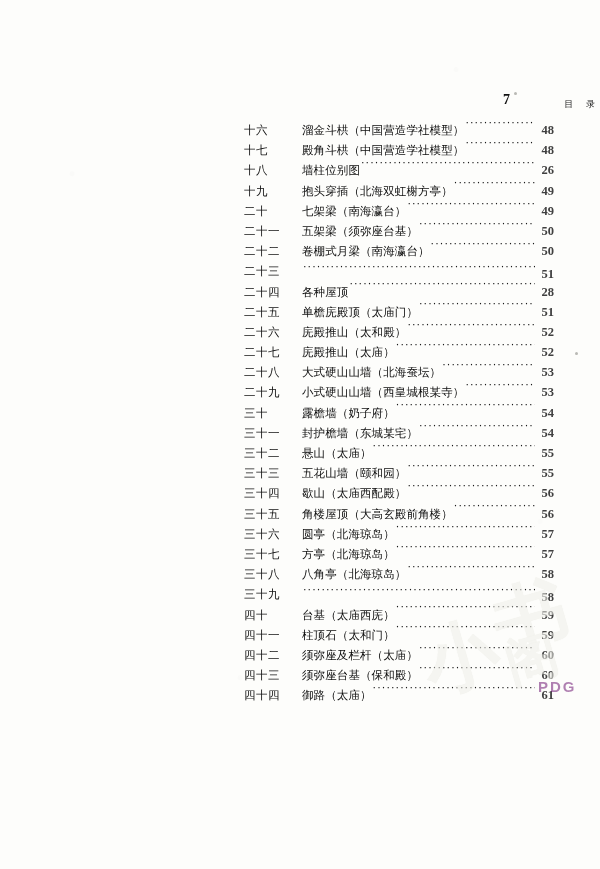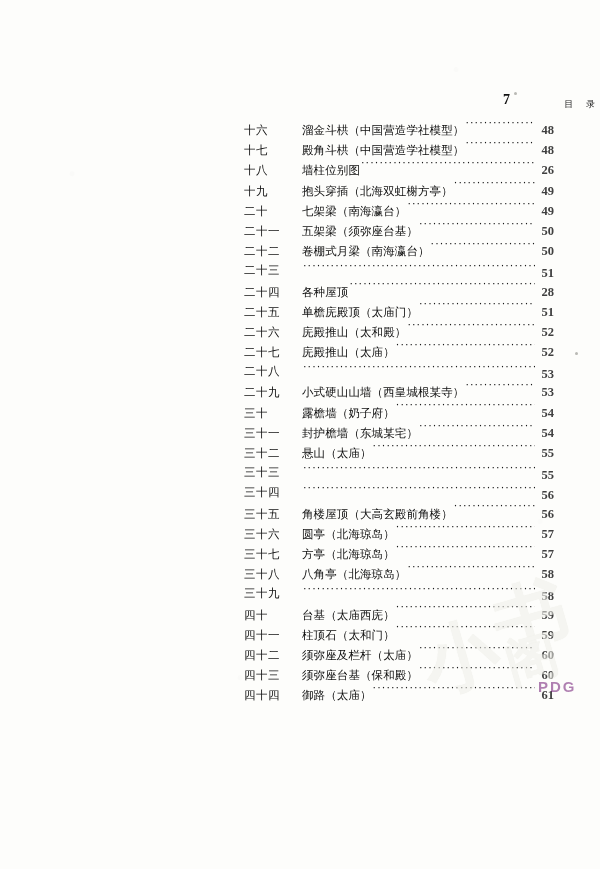--- a/index.html
+++ b/index.html
@@ -83,21 +83,20 @@
     font-size: 11.5px;
     line-height: 20.2px;
     white-space: nowrap;
   }
   .num {
     width: 58px;
     flex: 0 0 58px;
     font-size: 11.5px;
     letter-spacing: 0.5px;
     color: #101010;
-    font-family: Liberation Mono, monospace;
   }
   .title-wrap {
     flex: 1 1 auto;
     display: flex;
     align-items: flex-start;
     min-width: 0;
     overflow: hidden;
   }
   .title {
     color: #0d0d0d;
@@ -269,20 +268,21 @@
         <span class="num">二十七</span>
         <span class="title-wrap">
           <span class="title">庑殿推山（太庙）</span>
           <span class="leaders"></span>
           <span class="pg">52</span>
         </span>
       </div>
       <div class="toc-row">
         <span class="num">二十八</span>
         <span class="title-wrap">
+          <span class="title">大式硬山山墙（北海蚕坛）</span>
           <span class="leaders"></span>
           <span class="pg">53</span>
         </span>
       </div>
       <div class="toc-row">
         <span class="num">二十九</span>
         <span class="title-wrap">
           <span class="title">小式硬山山墙（西皇城根某寺）</span>
           <span class="leaders"></span>
           <span class="pg">53</span>
@@ -308,27 +308,29 @@
         <span class="num">三十二</span>
         <span class="title-wrap">
           <span class="title">悬山（太庙）</span>
           <span class="leaders"></span>
           <span class="pg">55</span>
         </span>
       </div>
       <div class="toc-row">
         <span class="num">三十三</span>
         <span class="title-wrap">
+          <span class="title">五花山墙（颐和园）</span>
           <span class="leaders"></span>
           <span class="pg">55</span>
         </span>
       </div>
       <div class="toc-row">
         <span class="num">三十四</span>
         <span class="title-wrap">
+          <span class="title">歇山（太庙西配殿）</span>
           <span class="leaders"></span>
           <span class="pg">56</span>
         </span>
       </div>
       <div class="toc-row">
         <span class="num">三十五</span>
         <span class="title-wrap">
           <span class="title">角楼屋顶（大高玄殿前角楼）</span>
           <span class="leaders"></span>
           <span class="pg">56</span>

